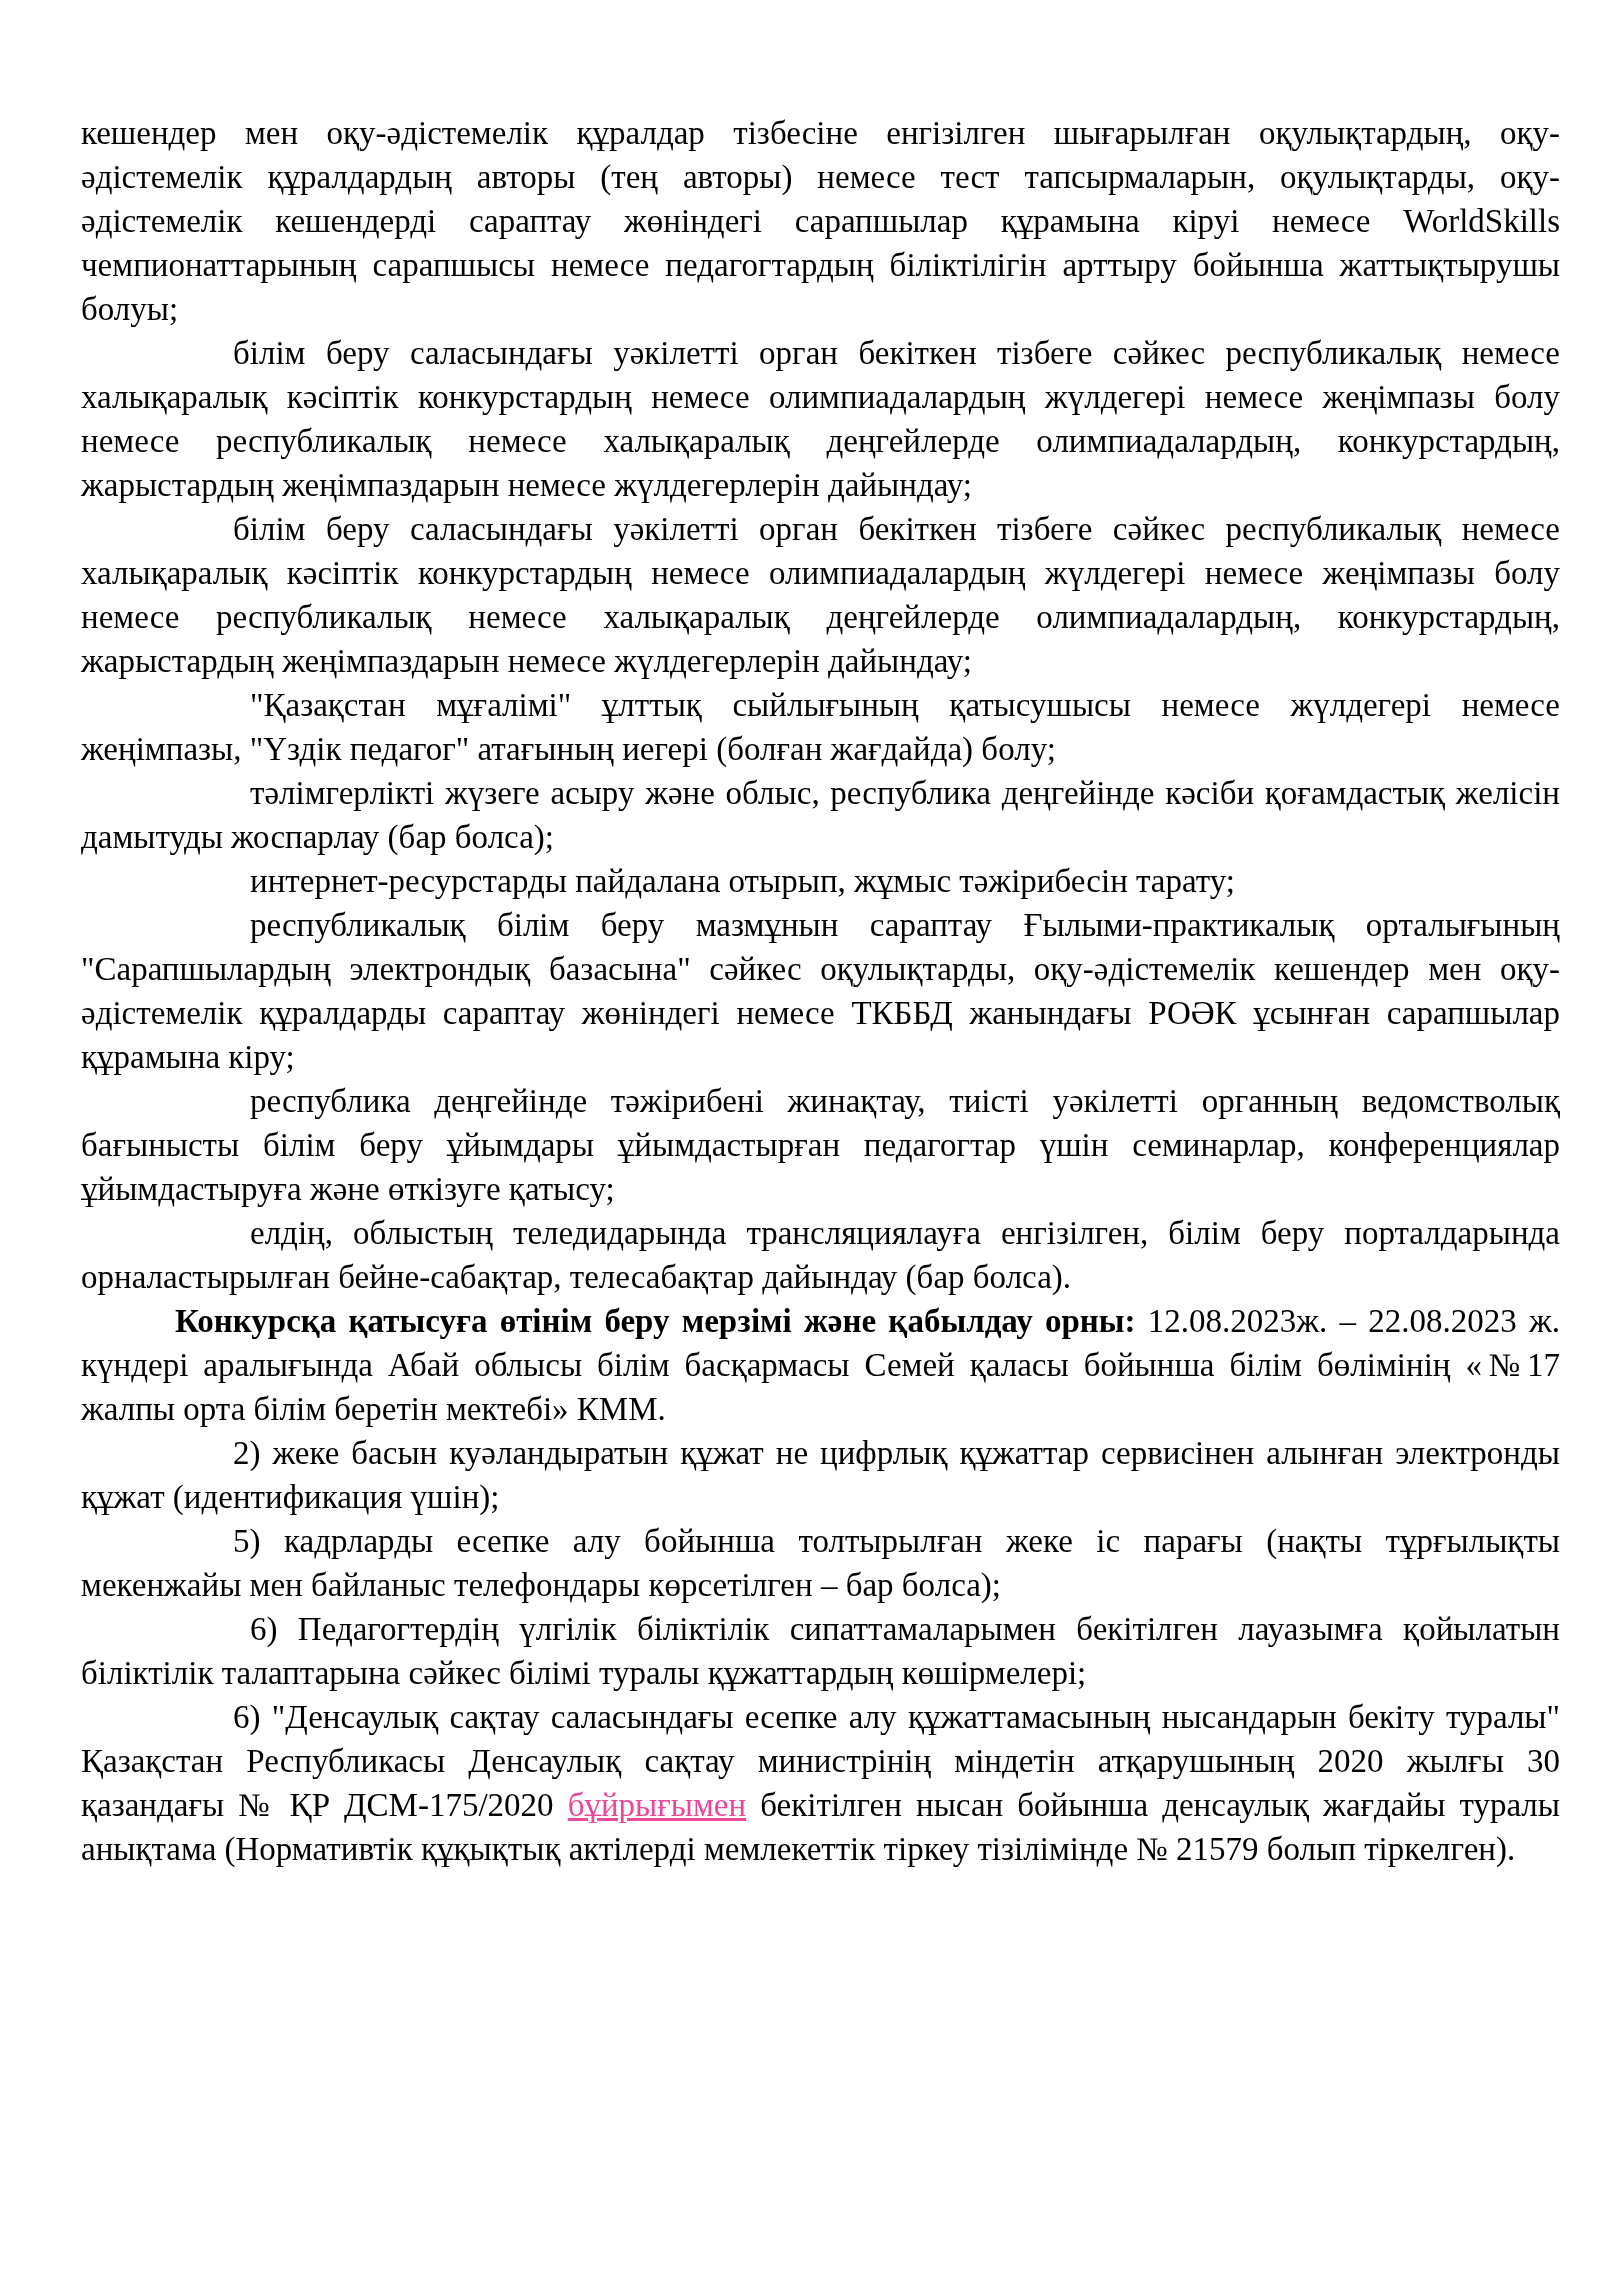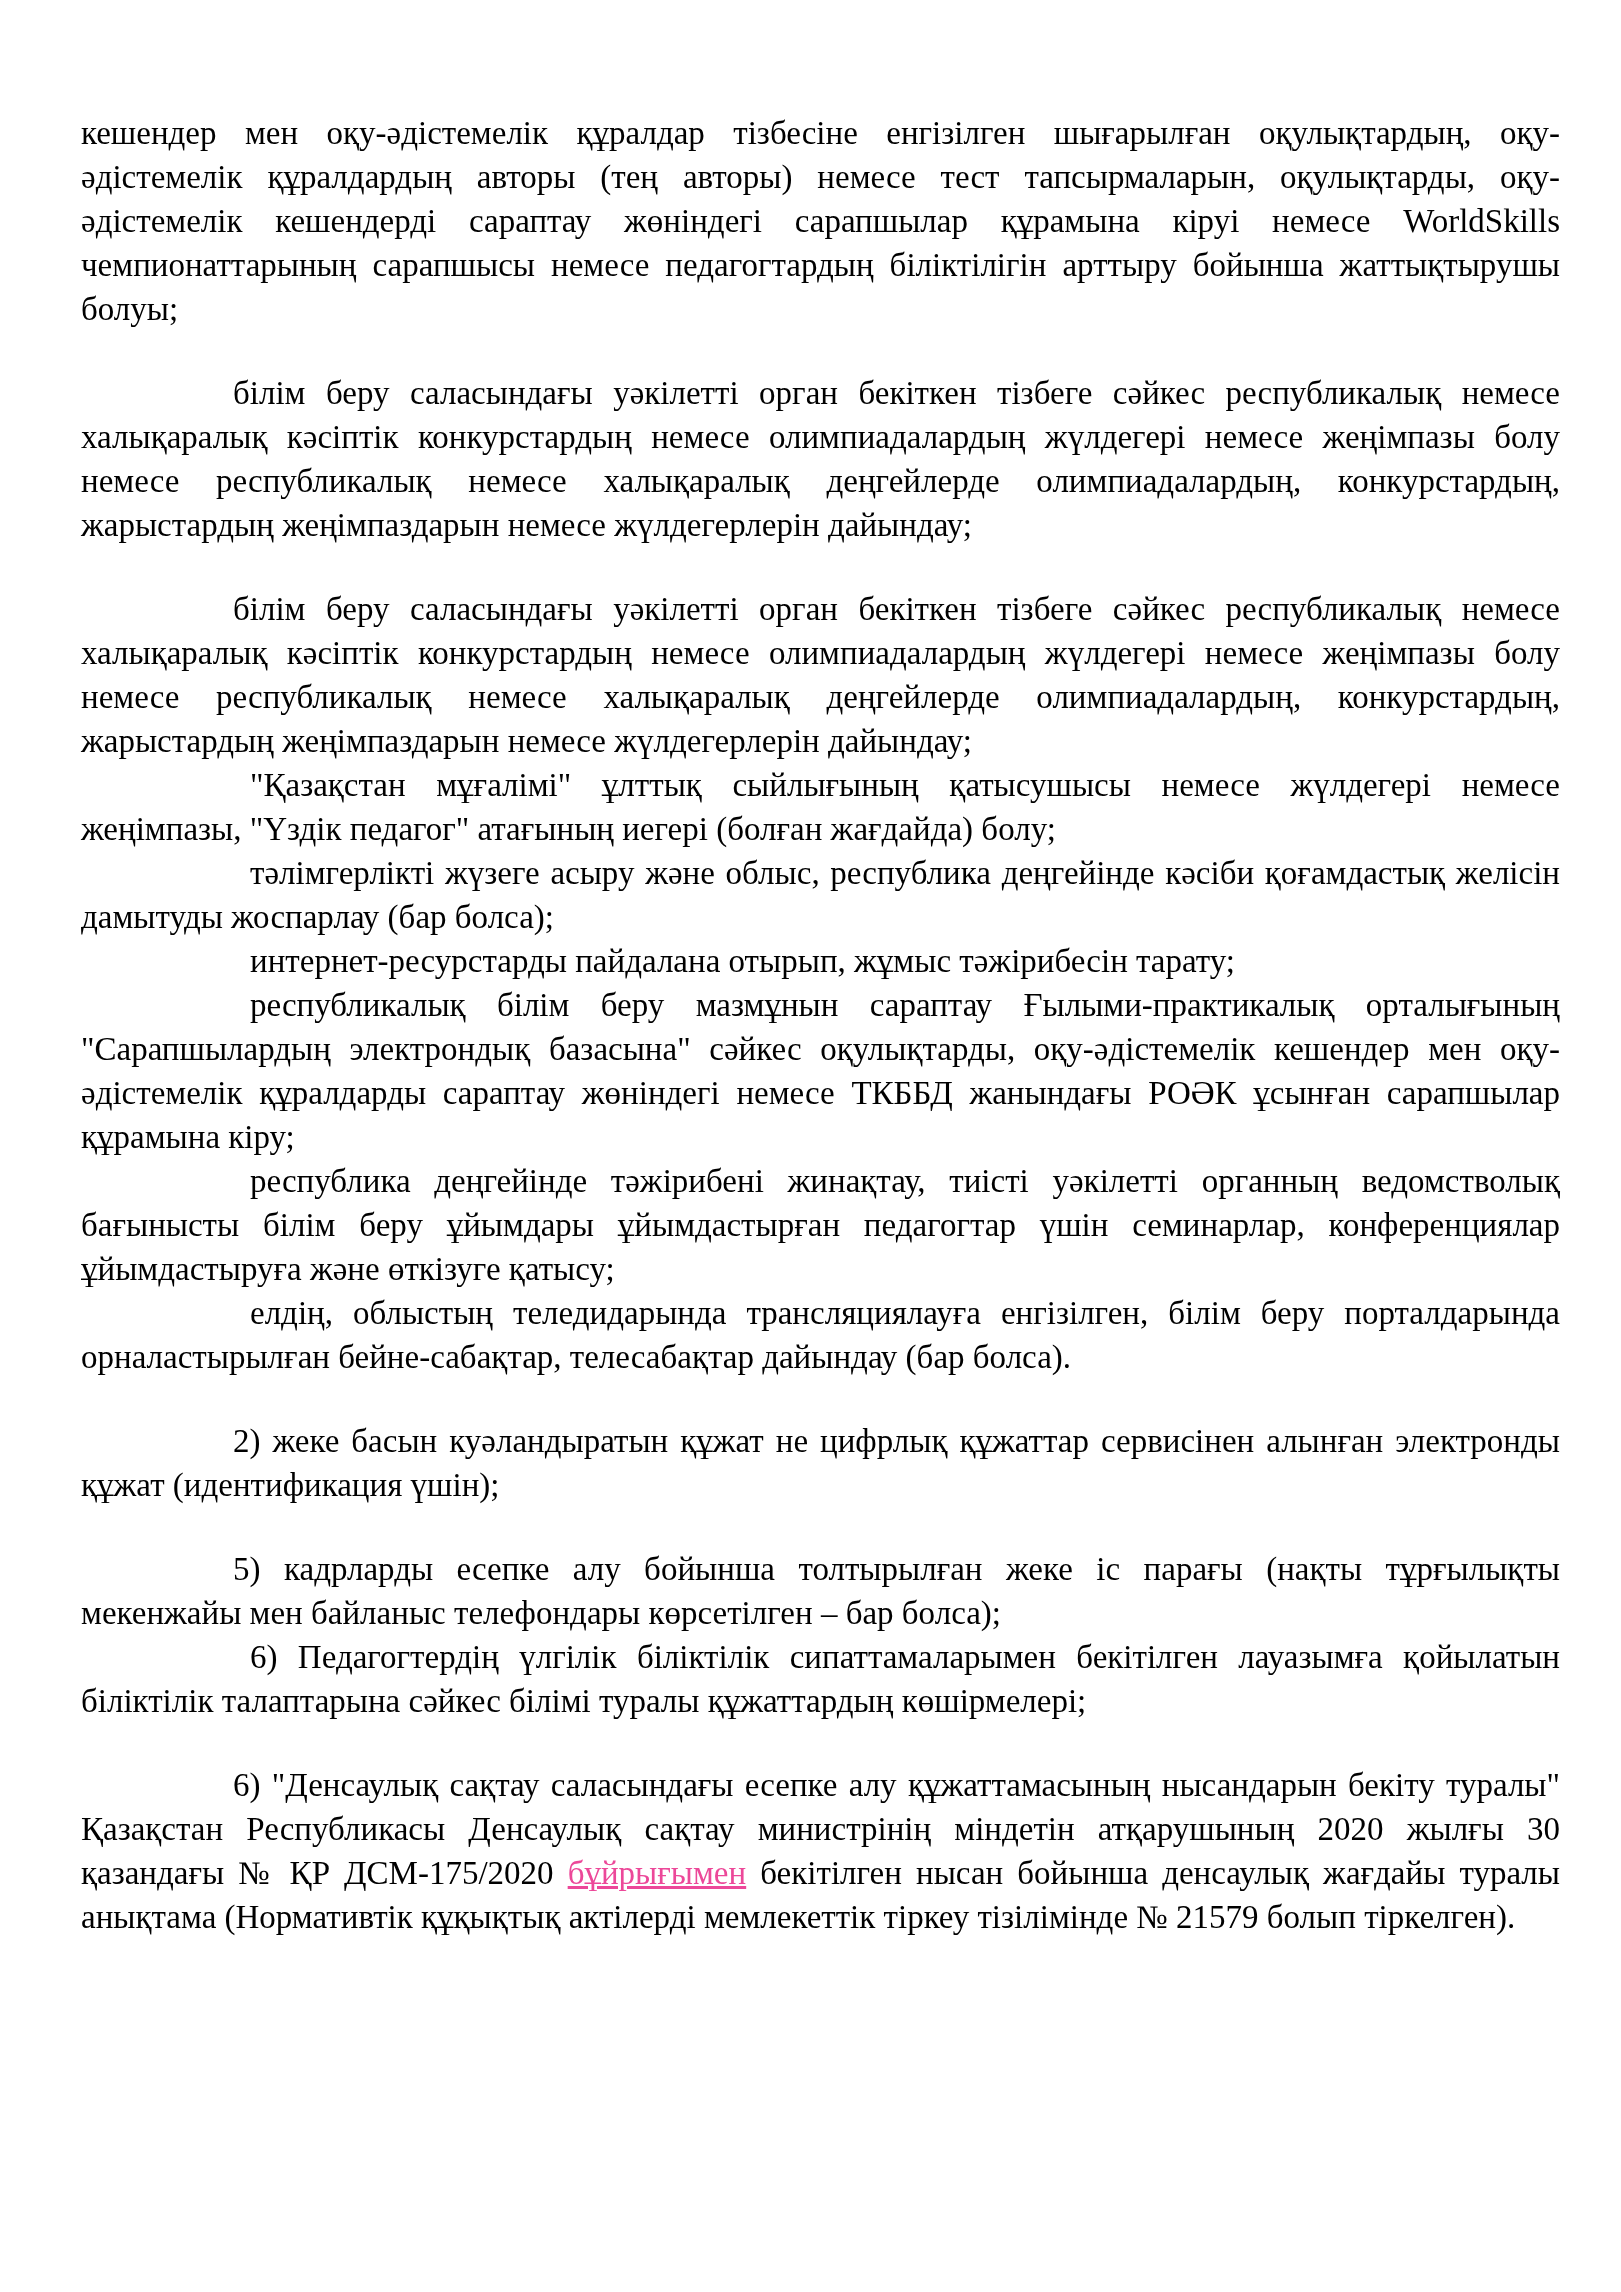--- a/index.html
+++ b/index.html
@@ -20,21 +20,21 @@
     padding: 111px 61px 51px 81px;
     overflow: hidden;
   }
   .para {
     margin: 0;
     text-align: justify;
     text-justify: inter-word;
   }
   .i0 { text-indent: 0; }
   .i1 { text-indent: 94px; }
-  .i2 { text-indent: 152px; margin-top: 40px; }
+  .i2 { text-indent: 152px; }
   .i3 { text-indent: 169px; }
   .b  { font-weight: bold; }
   a.doc-link {
     color: #ec4899;
     text-decoration: underline;
     cursor: pointer;
   }
 </style>
 </head>
 <body>
@@ -52,20 +52,21 @@
   <p class="para i3">тәлімгерлікті жүзеге асыру және облыс, республика деңгейінде кәсіби қоғамдастық желісін дамытуды жоспарлау (бар болса);</p>
 
   <p class="para i3">интернет-ресурстарды пайдалана отырып, жұмыс тәжірибесін тарату;</p>
 
   <p class="para i3">республикалық білім беру мазмұнын сараптау Ғылыми-практикалық орталығының "Сарапшылардың электрондық базасына" сәйкес оқулықтарды, оқу-әдістемелік кешендер мен оқу-әдістемелік құралдарды сараптау жөніндегі немесе ТКББД жанындағы РОӘК ұсынған сарапшылар құрамына кіру;</p>
 
   <p class="para i3">республика деңгейінде тәжірибені жинақтау, тиісті уәкілетті органның ведомстволық бағынысты білім беру ұйымдары ұйымдастырған педагогтар үшін семинарлар, конференциялар ұйымдастыруға және өткізуге қатысу;</p>
 
   <p class="para i3">елдің, облыстың теледидарында трансляциялауға енгізілген, білім беру порталдарында орналастырылған бейне-сабақтар, телесабақтар дайындау (бар болса).</p>
 
+  <p class="para i1"><span class="b">Конкурсқа қатысуға өтінім беру мерзімі және қабылдау орны:</span><span> 12.08.2023ж. – 22.08.2023 ж. күндері аралығында Абай облысы білім басқармасы Семей қаласы бойынша білім бөлімінің «№17 жалпы орта білім беретін мектебі» КММ.</span></p>
 
 
 
   <p class="para i2">2) жеке басын куәландыратын құжат не цифрлық құжаттар сервисінен алынған электронды құжат (идентификация үшін);</p>
 
   <p class="para i2">5) кадрларды есепке алу бойынша толтырылған жеке іс парағы (нақты тұрғылықты мекенжайы мен байланыс телефондары көрсетілген – бар болса);</p>
 
   <p class="para i3">6) Педагогтердің үлгілік біліктілік сипаттамаларымен бекітілген лауазымға қойылатын біліктілік талаптарына сәйкес білімі туралы құжаттардың көшірмелері;</p>
 
 

